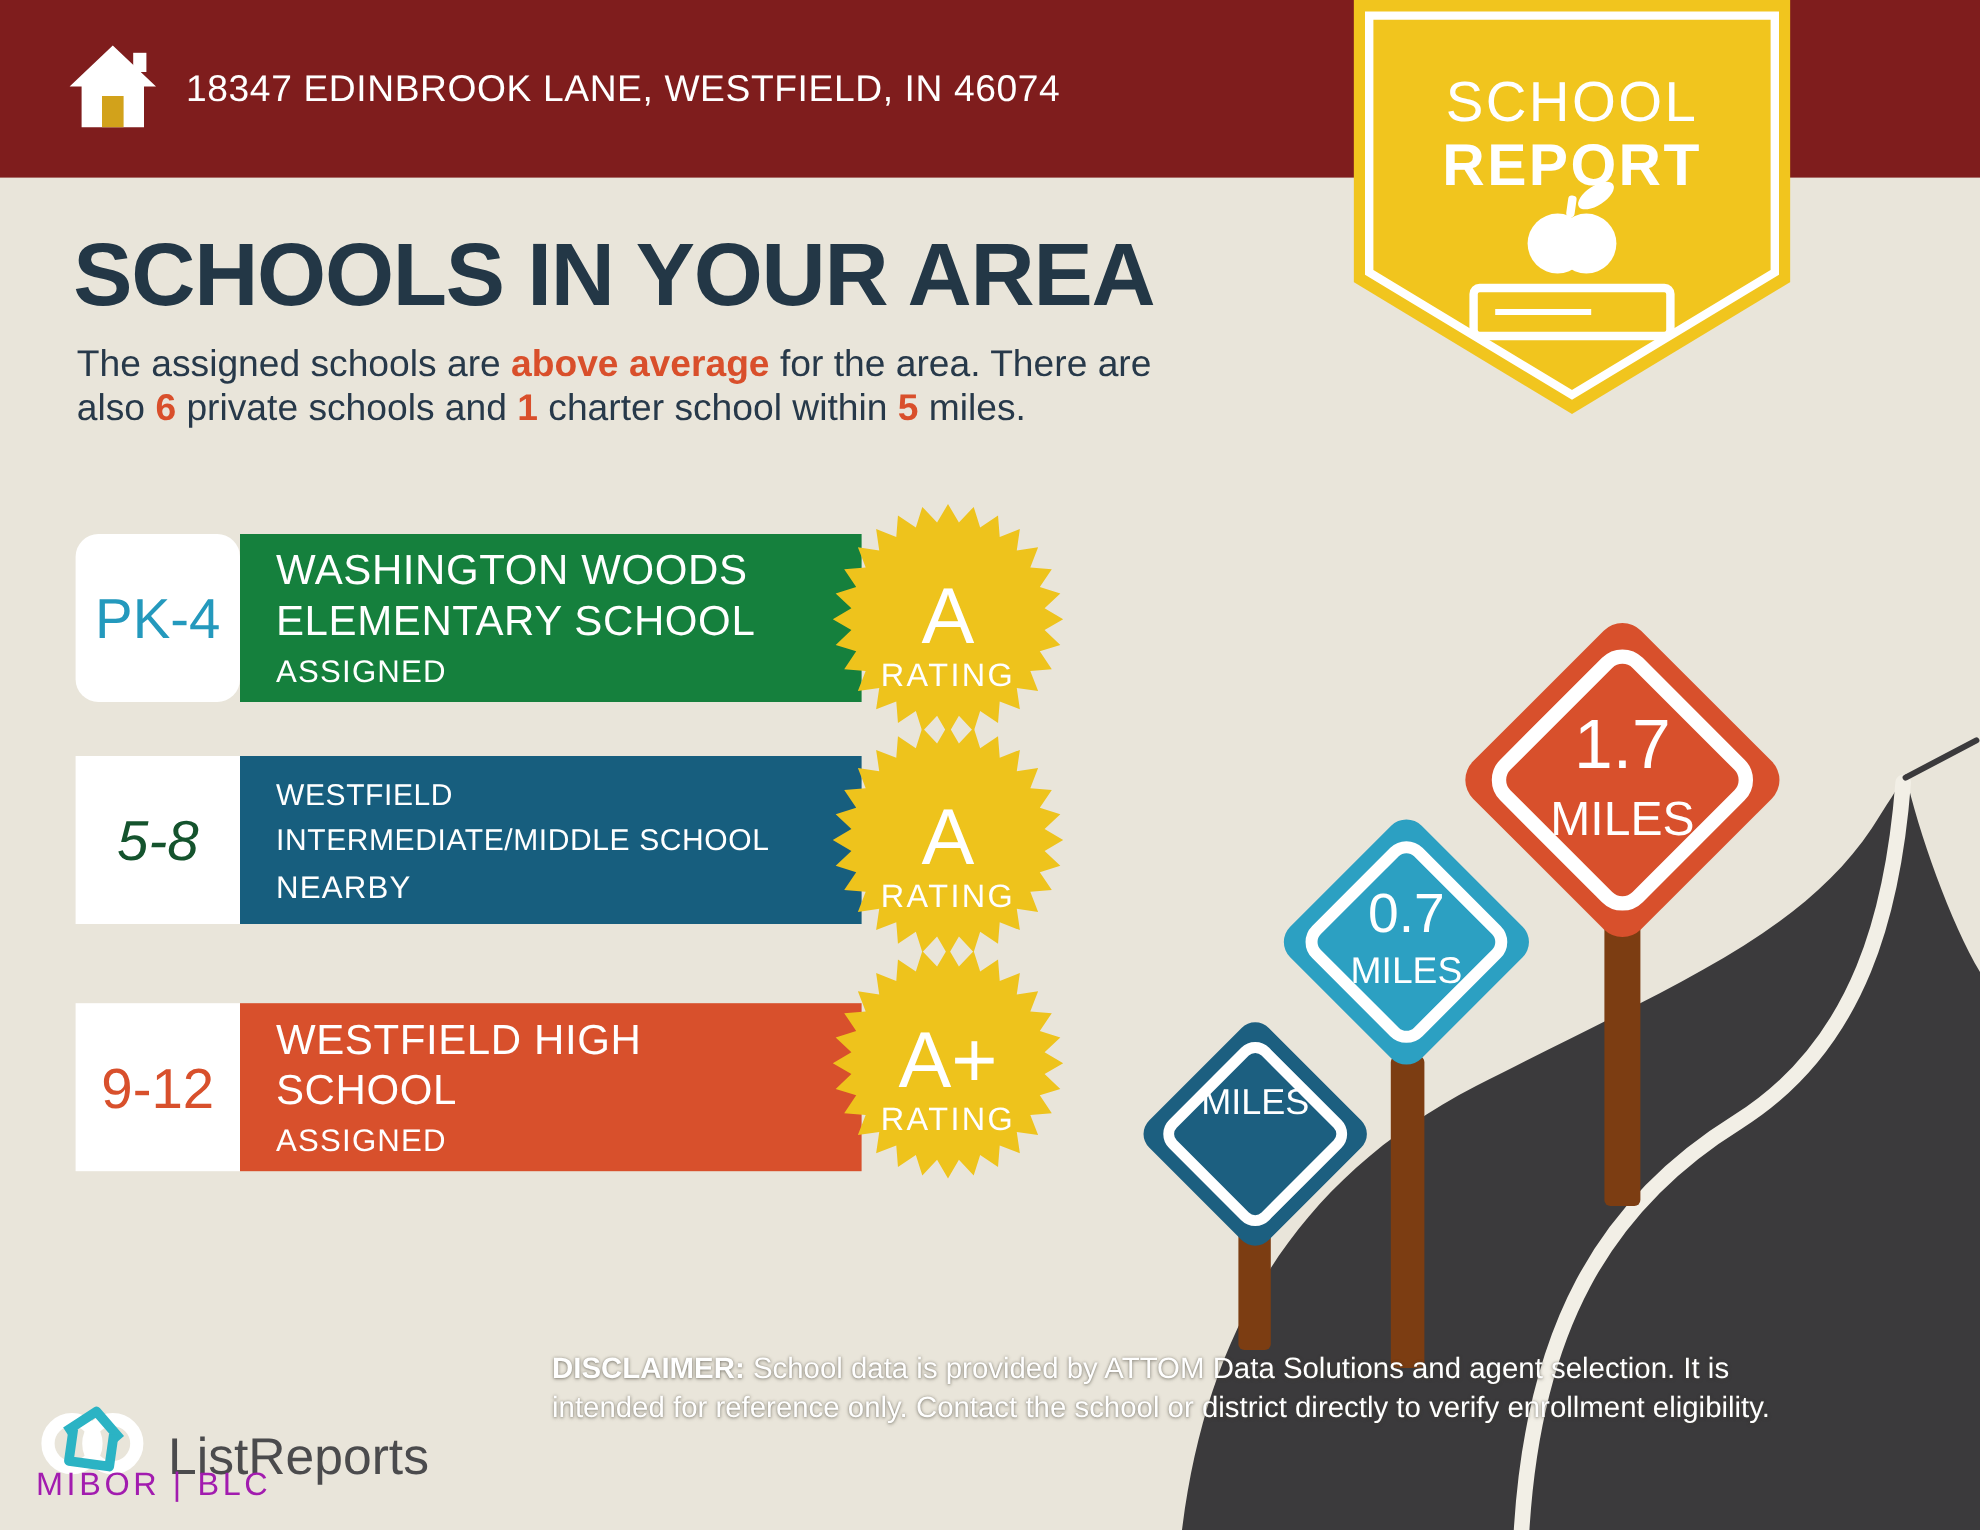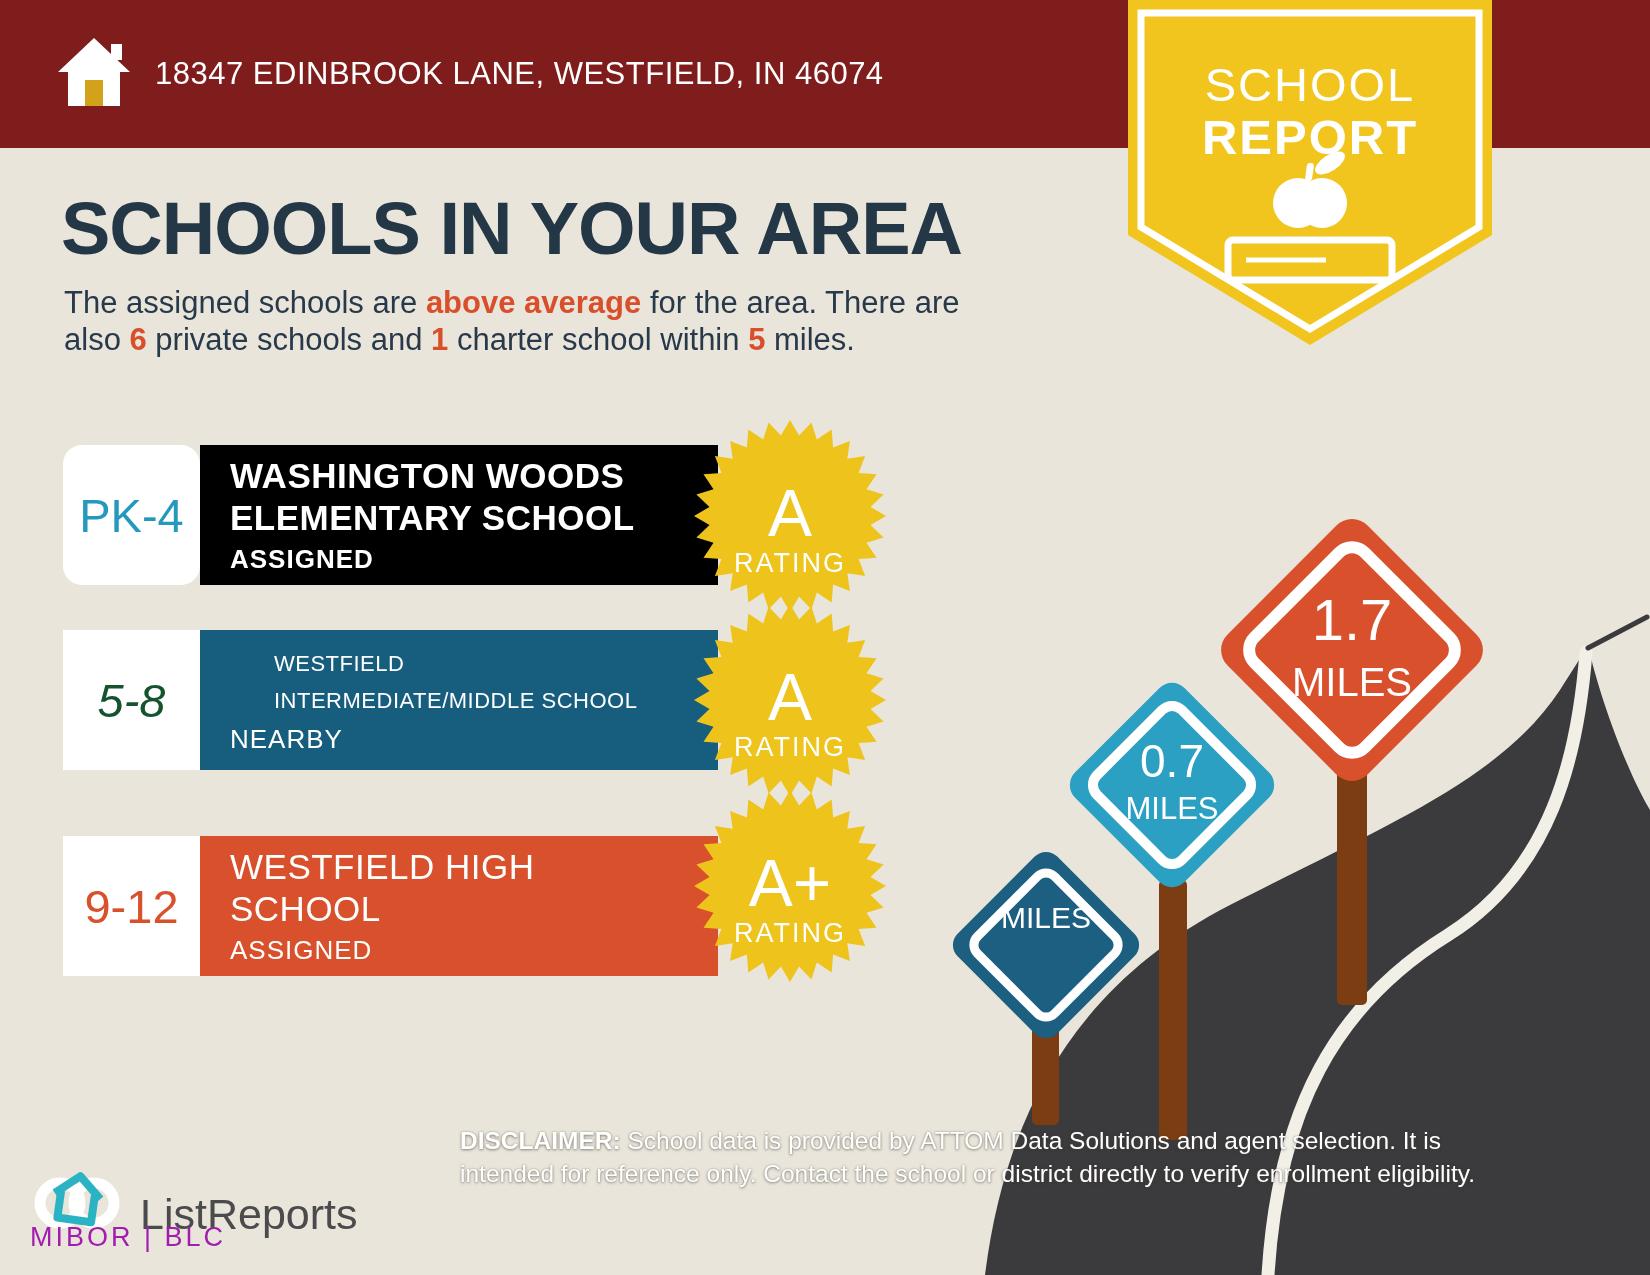--- a/index.html
+++ b/index.html
@@ -30,25 +30,25 @@
   }
   .subtitle .hl{color:#D94F2B;font-weight:700;}
   
   .school-row{position:absolute;left:63px;width:655px;height:140px;display:flex;z-index:2;}
   .row-0{top:445px;}  .row-1{top:630px;}  .row-2{top:836px;}
   .grade-box{
     width:137px;background:#fff;display:flex;align-items:center;justify-content:center;
     font-size:47px;font-weight:400;flex:none;
   }
   .bar{flex:1;display:flex;flex-direction:column;justify-content:center;padding-left:30px;color:#fff;}
-  .row-0 .bar{background:#000000;font-weight:bold;} .row-0 .grade-box{color:#2499BD;border-radius:19px;}
+  .row-0 .bar{background:#15803d;} .row-0 .grade-box{color:#2499BD;border-radius:19px;}
   .row-1 .bar{background:#175E7E;} .row-1 .grade-box{color:#14532d;font-style:italic;}
   .row-2 .bar{background:#D8502C;} .row-2 .grade-box{color:#D8502C;}
   .name{font-size:35px;line-height:42px;letter-spacing:.5px;}
-  .row-1 .name{font-size:22px;line-height:37px;margin-left:44px;}
+  .row-1 .name{font-size:25px;line-height:37px;}
   .status{font-size:26px;letter-spacing:1px;margin-top:5px;}
   
   .badge{position:absolute;left:690px;width:200px;height:200px;z-index:3;}
   .badge-0{top:416px;} .badge-1{top:600px;} .badge-2{top:786px;}
   .badge polygon{fill:#EEC31C;}
   .badge .rating-letter{fill:#fff;font-size:66px;text-anchor:middle;}
   .badge .rating-word{fill:#fff;font-size:27px;letter-spacing:2px;text-anchor:middle;}
   
   .road-svg{position:absolute;left:0;top:0;z-index:1;}
   .post{position:absolute;background:#7C3D12;border-radius:5px;z-index:2;}

